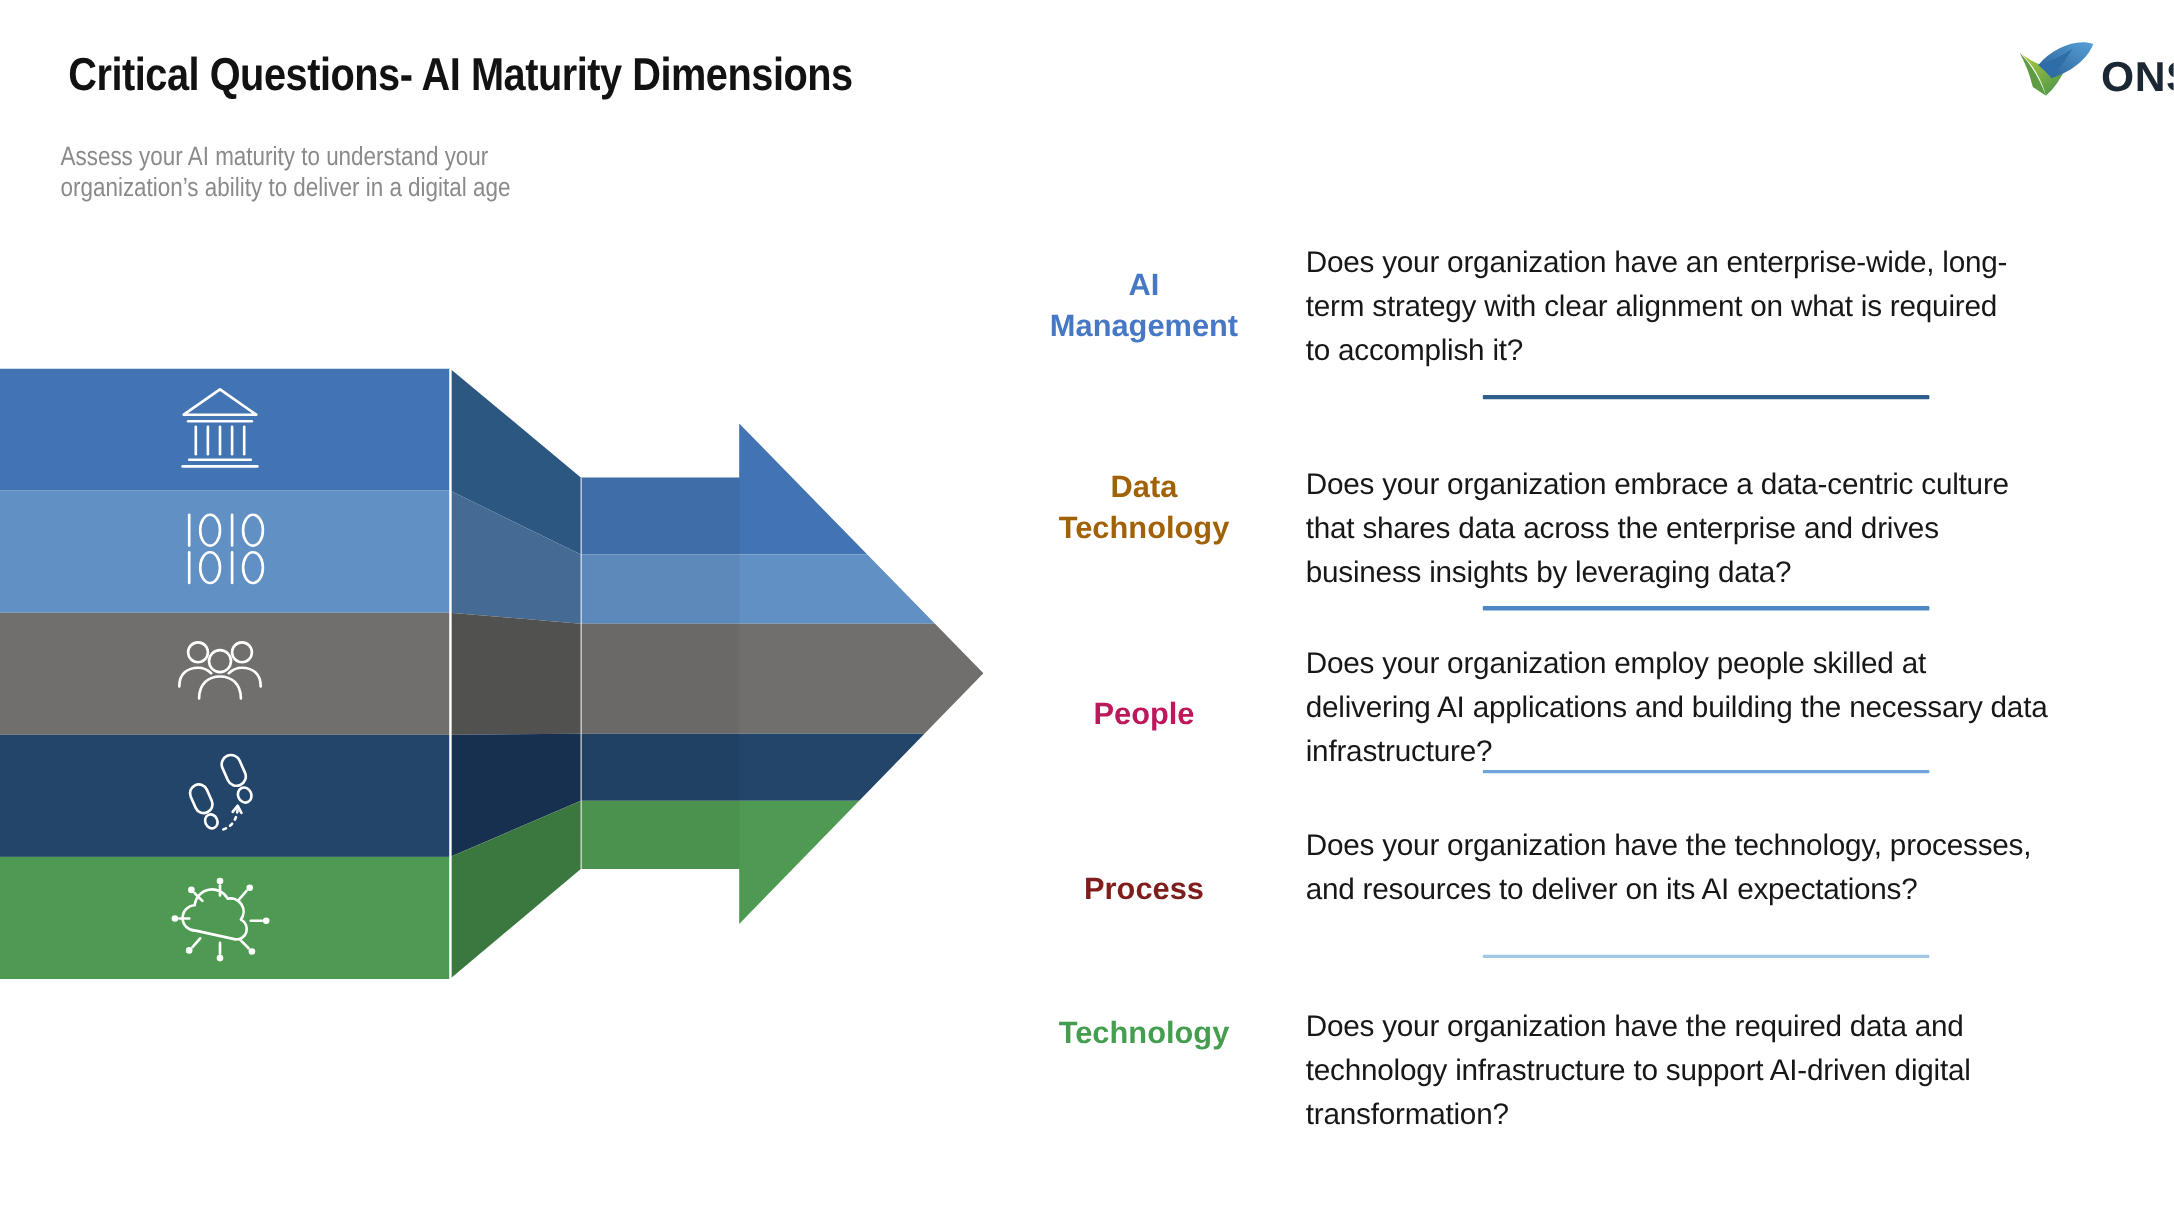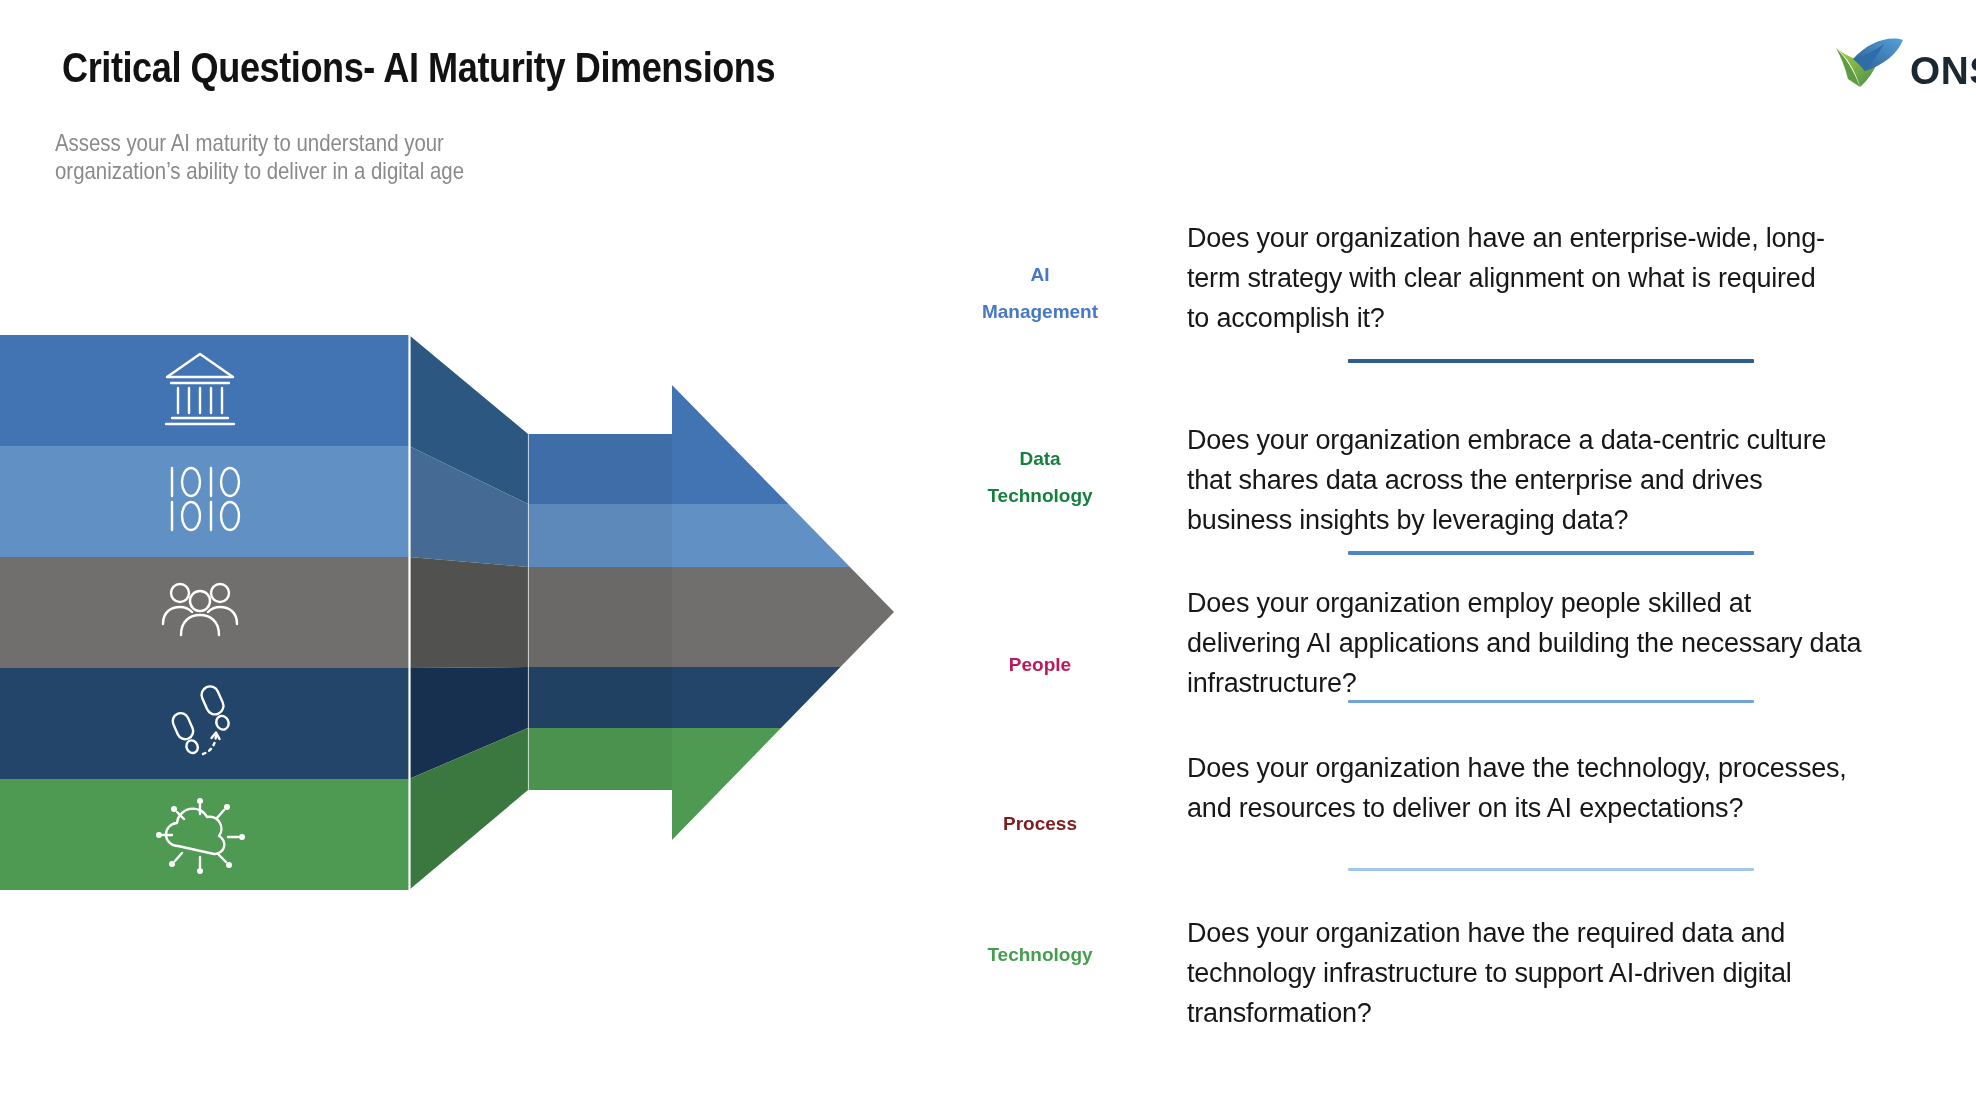--- a/index.html
+++ b/index.html
@@ -17,23 +17,22 @@
     transform:scaleX(0.85);transform-origin:left top;white-space:nowrap;font-weight:500;
   }
   .logo{left:1832px;top:32px;width:230px;height:74px;}
   .logo-swoosh{position:absolute;left:0;top:2px;width:74px;height:68px;}
   .logo-text{
     position:absolute;left:78px;top:18px;font-size:38px;font-weight:700;color:#1b2733;
     letter-spacing:0.5px;transform:scaleX(1.02);transform-origin:left top;white-space:nowrap;
   }
   .arrow-graphic{left:0;top:335px;width:900px;height:556px;}
   .dim-label{
-    left:925px;width:230px;text-align:center;font-size:19px;font-weight:600;line-height:37px;
+    left:925px;width:230px;text-align:center;font-size:28px;font-weight:600;line-height:37px;
     white-space:nowrap;
-    margin-top:16px;
   }
   .dim-question{
     left:1187px;width:810px;font-size:27px;line-height:40px;color:#171717;letter-spacing:-0.2px;
   }
   .dim-question div{white-space:nowrap;}
   .sep{left:1348px;width:406px;border-radius:1px;}
   .icon-stroke{stroke:#ffffff;fill:none;stroke-width:2.4;stroke-linecap:round;stroke-linejoin:round;}
 </style>
 </head>
 <body>
@@ -165,21 +164,21 @@
   <div>AI</div>
   <div>Management</div>
 </div>
 <div class="abs dim-question" style="top:218px;">
   <div>Does your organization have an enterprise-wide, long-</div>
   <div>term strategy with clear alignment on what is required</div>
   <div>to accomplish it?</div>
 </div>
 <div class="abs sep" style="top: 359px; height: 4px; background: rgb(47, 94, 139);"></div>
 
-<div class="abs dim-label" style="top: 424px; color: #15803d;">
+<div class="abs dim-label" style="top: 424px; color: #a16207;">
   <div>Data</div>
   <div>Technology</div>
 </div>
 <div class="abs dim-question" style="top:420px;">
   <div>Does your organization embrace a data-centric culture</div>
   <div>that shares data across the enterprise and drives</div>
   <div>business insights by leveraging data?</div>
 </div>
 <div class="abs sep" style="top: 551px; height: 4px; background: rgb(77, 135, 198);"></div>
 

